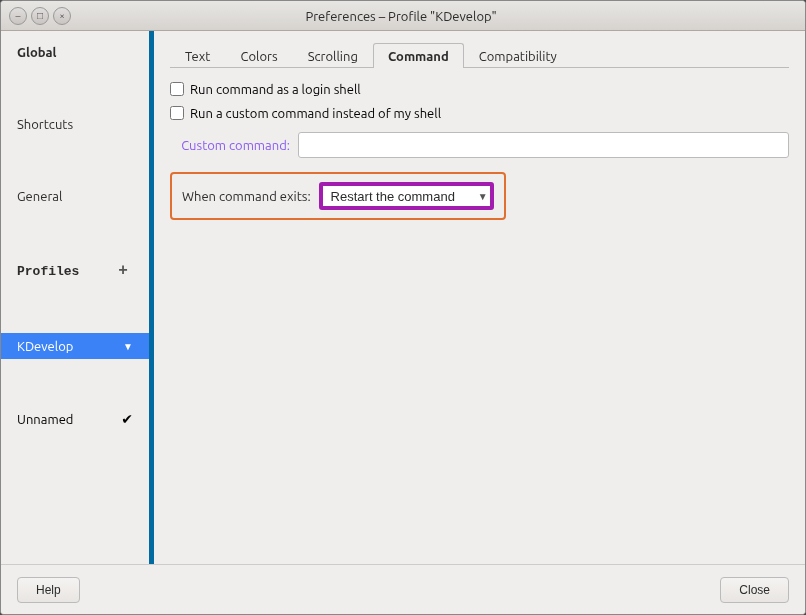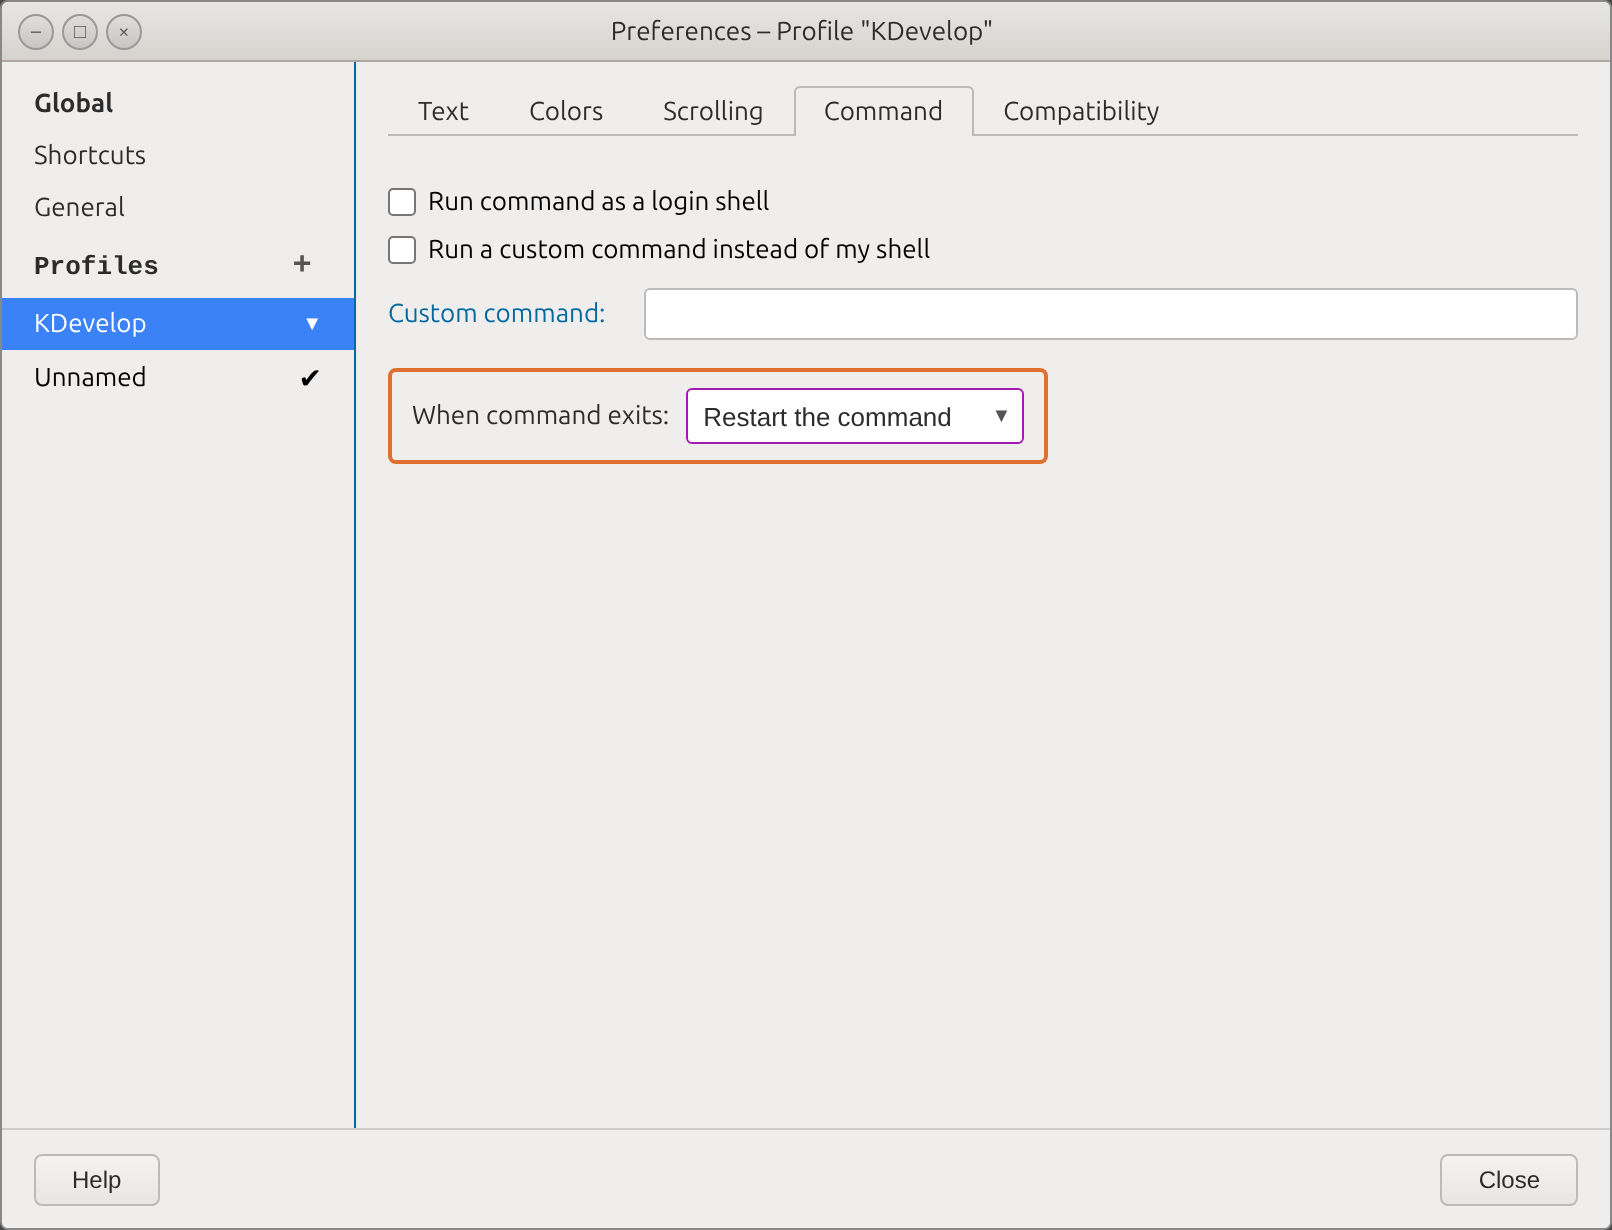--- a/index.html
+++ b/index.html
@@ -57,27 +57,28 @@
       font-size: 10px;
       color: #555;
     }
     .window-body {
       display: flex;
       flex: 1;
       overflow: hidden;
     }
     
     .sidebar {
-      width: 177px;
-      background: #f0eeec;
-      border-right: 1px solid #0369a1;
+      width: 153px;
+      background: #f0eeec;
+      border-right: 5px solid #0369a1;
       padding: 8px 0;
       flex-shrink: 0;
       display: flex;
       flex-direction: column;
+      gap: 46px;
     }
     .sidebar-item {
       padding: 6px 16px;
       cursor: pointer;
       color: #2c2c2c;
       font-size: 13px;
       display: flex;
       align-items: center;
       justify-content: space-between;
     }
@@ -124,21 +125,20 @@
     .check-icon {
       font-size: 14px;
     }
     
     .main-content {
       flex: 1;
       display: flex;
       flex-direction: column;
       padding: 12px 16px;
       background: #f0eeec;
-      gap: 12px;
     }
     
     .tabs {
       display: flex;
       gap: 0;
       margin-bottom: 14px;
       border-bottom: 1px solid #bbb;
     }
     .tab {
       padding: 5px 14px;
@@ -148,21 +148,21 @@
       border: 1px solid transparent;
       border-bottom: none;
       border-radius: 3px 3px 0 0;
       background: transparent;
       margin-bottom: -1px;
     }
     .tab.active {
       background: #f0eeec;
       border-color: #bbb;
       border-bottom-color: #f0eeec;
-      font-weight: normal;
+      font-weight: bold;
     }
     
     .tab-content {
       flex: 1;
       display: flex;
       flex-direction: column;
       gap: 10px;
     }
     .checkbox-row {
       display: flex;
@@ -174,23 +174,24 @@
       height: 14px;
       accent-color: #e07030;
     }
     .field-row {
       display: flex;
       align-items: center;
       gap: 8px;
       margin-top: 2px;
     }
     .field-label {
-      color: #0369a1;
+      color: #8b5cf6;
       white-space: nowrap;
       min-width: 120px;
+      text-align: right;
     }
     .text-input {
       flex: 1;
       height: 26px;
       border: 1px solid #bbb;
       background: white;
       padding: 2px 6px;
       font-size: 13px;
       color: #444;
       border-radius: 3px;
@@ -212,21 +213,21 @@
       white-space: nowrap;
     }
     .select-wrap {
       position: relative;
       display: inline-flex;
       align-items: center;
     }
     .select-wrap select {
       appearance: none;
       -webkit-appearance: none;
-      border: 1px solid #a21caf;
+      border: 4px solid #a21caf;
       background: white;
       padding: 3px 28px 3px 8px;
       font-size: 13px;
       color: #2c2c2c;
       border-radius: 3px;
       cursor: pointer;
       height: 28px;
       min-width: 160px;
     }
     .select-arrow {

